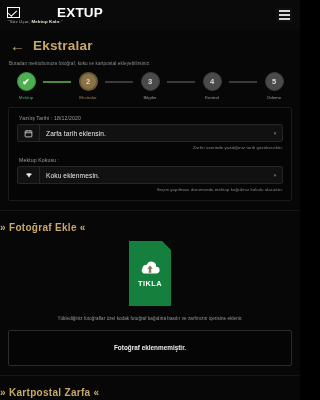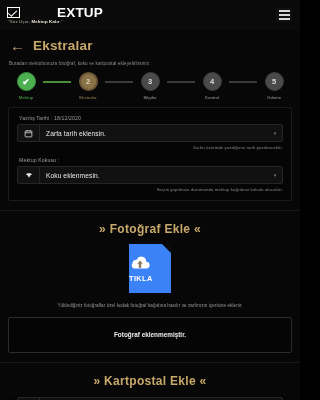--- a/index.html
+++ b/index.html
@@ -157,37 +157,37 @@
   .select .car {
     width: 14px; display: flex; align-items: center; justify-content: center;
     color: #777; font-size: 5px;
   }
   .hint {
     color: #8a8a8a; font-size: 4.3px; text-align: right; margin-top: 3px; letter-spacing: .1px;
   }
 
   
   .sechead {
-    text-align: center;
+    text-align: left;
     color: #c9a96b;
-    font-size: 12px;
+    font-size: 10px;
     font-weight: 600;
     letter-spacing: .3px;
     margin: 11px 0 8px 0;
   }
   .sechead .ch { color: #c9a96b; font-weight: bold; }
 
   
   .uploadwrap { display: flex; justify-content: center; }
   .filecard {
-    width: 42px; height: 49px;
-    background: #3b82f6;
+    width: 42px; height: 65px;
+    background: #15803d;
     position: relative;
     display: flex; flex-direction: column;
-    justify-content: center;
+    align-items: center; justify-content: center;
     cursor: pointer;
   }
   .filecard:after {
     content: "";
     position: absolute; top: 0; right: 0;
     border-width: 0 9px 9px 0;
     border-style: solid;
     border-color: transparent #0a0a0a transparent transparent;
   }
   .cloud { margin-bottom: 3px; }
@@ -331,21 +331,21 @@
     <div class="uploadnote">Yüklediğiniz fotoğraflar özel kodak fotoğraf kağıdına basılır ve zarfınızın içerisine eklenir.</div>
 
     <div class="emptybox">
       <span>Fotoğraf eklenmemiştir.</span>
     </div>
 
     <div class="divider"></div>
 
     <div class="sechead">
       <span class="ch">»</span>
-      <span>Kartpostal Ekle</span>
+      <span>Kartpostal Zarfa</span>
       <span class="ch">«</span>
     </div>
 
     <div class="card pad-b" style="border-color:transparent;padding-top:0">
       <div class="select">
         <div class="ic">
           <svg width="10" height="9" viewBox="0 0 24 24" fill="none" stroke="#e8e8e8" stroke-width="2">
             <rect x="3" y="5" width="18" height="14" rx="2"></rect>
             <circle cx="8.5" cy="10" r="1.6" fill="#e8e8e8"></circle>
             <path d="M4 17 L10 12 L14 15 L17 13 L20 16"></path>

